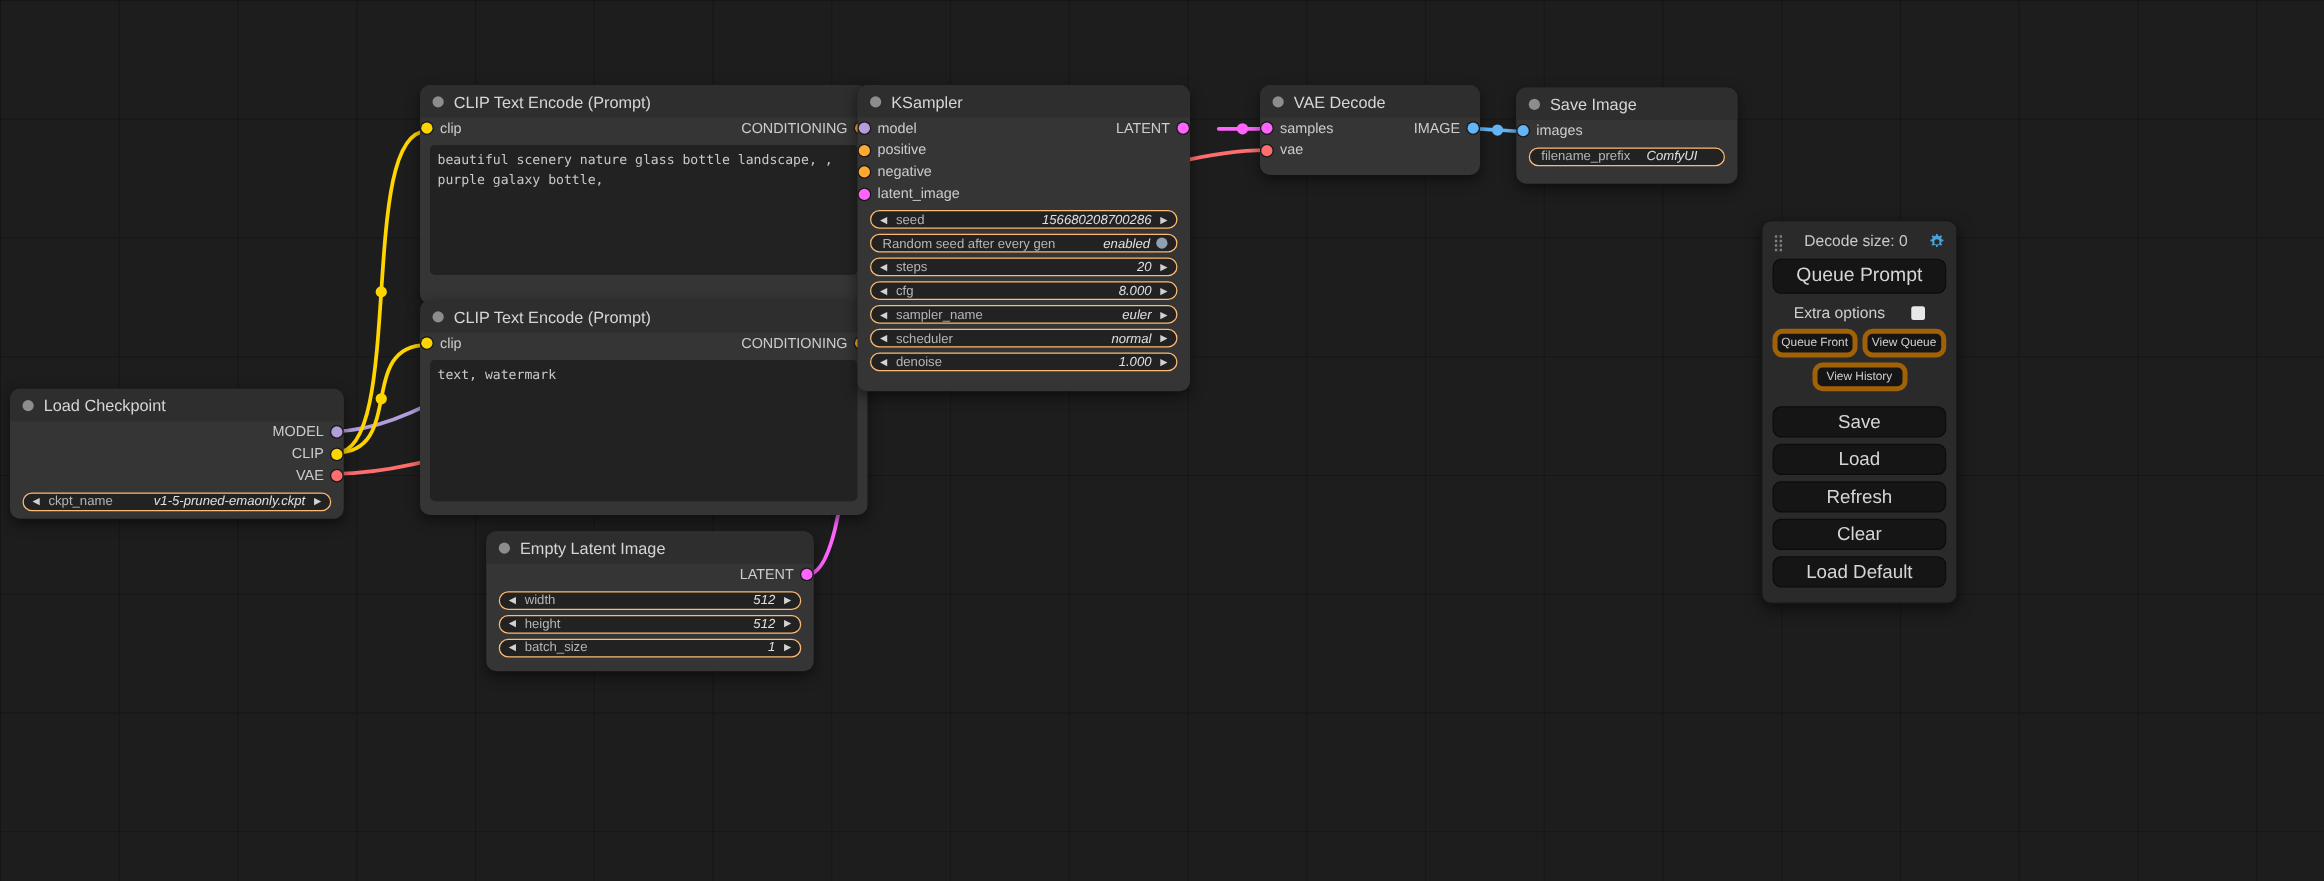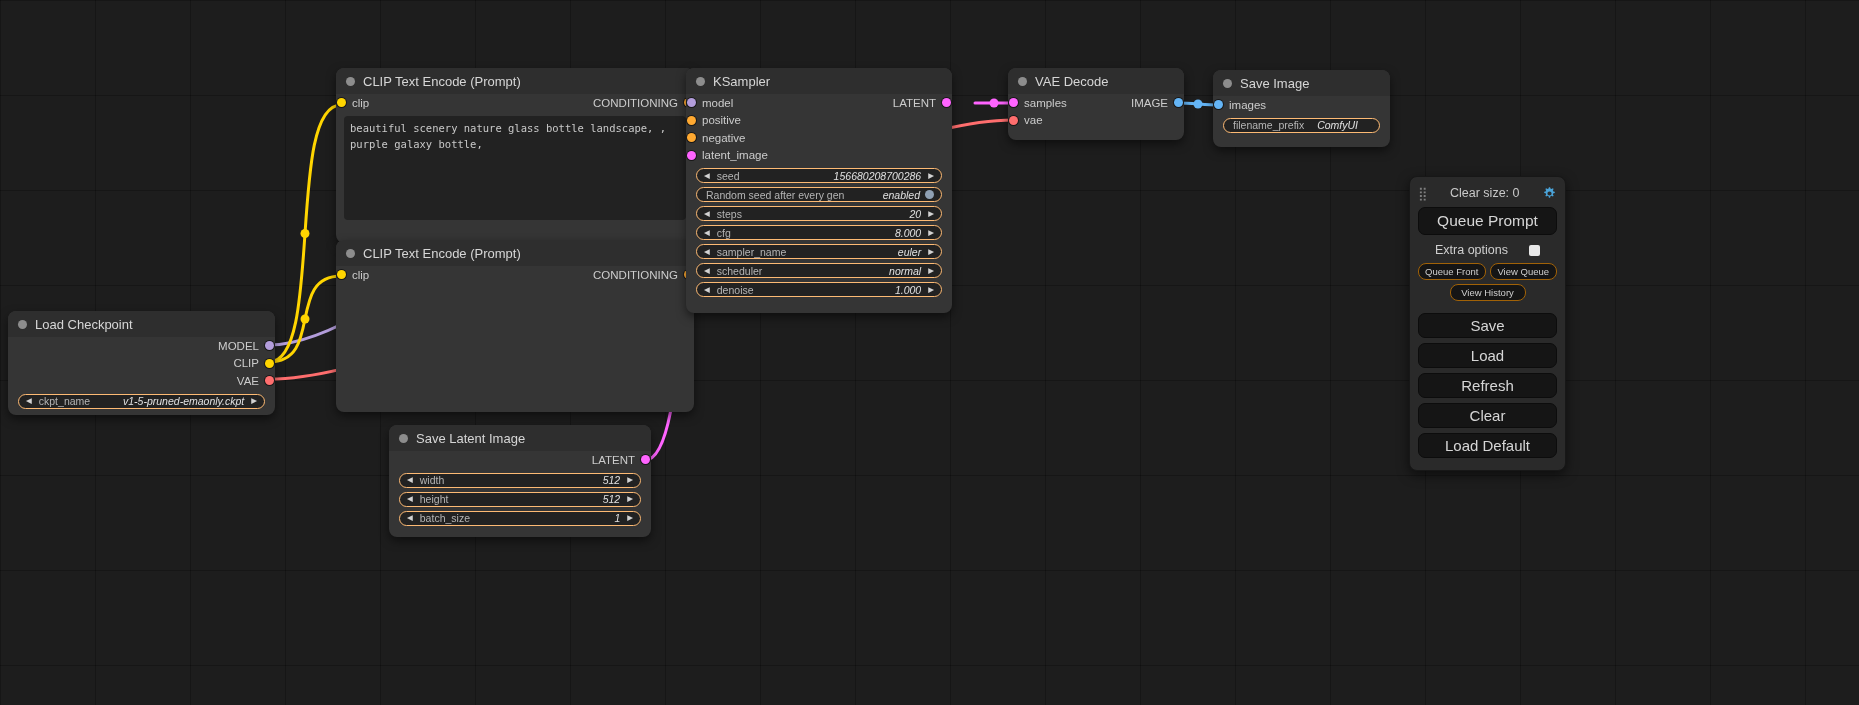--- a/index.html
+++ b/index.html
@@ -108,21 +108,21 @@
   }
   .btn-queue { padding:4px 0; font-size:15.5px; margin-bottom:8px; }
   .btn + .btn { margin-top:5px; }
   .gap-top { margin-top:12px; }
 
   .extra-row { display:flex; align-items:center; justify-content:center; gap:21px; font-size:12.5px; margin-bottom:6px; }
   .checkbox { width:11px; height:11px; background:#e8e8e8; border-radius:2px; flex:none; cursor:pointer; }
 
   .small-row { display:flex; gap:4px; margin-bottom:4px; }
   .btn-small {
-    flex:1; background:#151515; border:1px solid #a16207; border-radius:8px;
+    flex:1; background:#151515; border:4px solid #a16207; border-radius:8px;
     color:#cfcfcf; font-size:9.5px; padding:2px 0; white-space:nowrap;
   }
   .history-row { display:flex; justify-content:center; margin-bottom:4px; }
   .btn-small.history { flex:none; width:76px; }
 </style>
 </head>
 <body>
 
 <svg class="wires" width="1859" height="705" viewBox="0 0 1859 705">
   <path class="wire wire-vae" d="M269 379 C455 379, 827 120, 1013 120"></path>
@@ -210,26 +210,27 @@
   <div class="slot-row">
     <span class="in">
       <span class="dot dot-clip"></span>
       <span class="slot-label">clip</span>
     </span>
     <span class="out">
       <span class="slot-label">CONDITIONING</span>
       <span class="dot dot-cond"></span>
     </span>
   </div>
+  <div class="prompt-box pb2">text, watermark</div>
 </div>
 
 <div class="node n-latentimg">
   <div class="node-title">
     <span class="title-dot"></span>
-    <span>Save Latent Image</span>
+    <span>Empty Latent Image</span>
   </div>
   <div class="slot-row">
     <span class="out">
       <span class="slot-label">LATENT</span>
       <span class="dot dot-latent"></span>
     </span>
   </div>
   <div class="widget">
     <span class="arrow">◀</span>
     <span class="wlabel">width</span>
@@ -363,21 +364,21 @@
   </div>
   <div class="widget no-arrows">
     <span class="wlabel">filename_prefix</span>
     <span class="wvalue">ComfyUI</span>
   </div>
 </div>
 
 <div class="menu">
   <div class="menu-header">
     <span class="drag-handle">⣿</span>
-    <span class="queue-size"><span>Clear size:</span> <span>0</span></span>
+    <span class="queue-size"><span>Decode size:</span> <span>0</span></span>
     <span class="gear">
       <svg width="15" height="15" viewBox="0 0 20 20" fill="currentColor" fill-rule="evenodd">
         <path d="M9.2 1.5 8.8 3.4a5.8 5.8 0 0 0-1.6.66L5.57 2.96 4.44 4.09l1.1 1.63a5.8 5.8 0 0 0-.66 1.6l-1.9.4v1.6l1.9.4a5.8 5.8 0 0 0 .66 1.6l-1.1 1.63 1.13 1.13 1.63-1.1a5.8 5.8 0 0 0 1.6.66l.4 1.9h1.6l.4-1.9a5.8 5.8 0 0 0 1.6-.66l1.63 1.1 1.13-1.13-1.1-1.63a5.8 5.8 0 0 0 .66-1.6l1.9-.4v-1.6l-1.9-.4a5.8 5.8 0 0 0-.66-1.6l1.1-1.63-1.13-1.13-1.63 1.1a5.8 5.8 0 0 0-1.6-.66l-.4-1.9zM10 7.2a2.8 2.8 0 1 1 0 5.6 2.8 2.8 0 0 1 0-5.6z"></path>
       </svg>
     </span>
   </div>
 
   <button class="btn btn-queue">Queue Prompt</button>
 
   <div class="extra-row">

